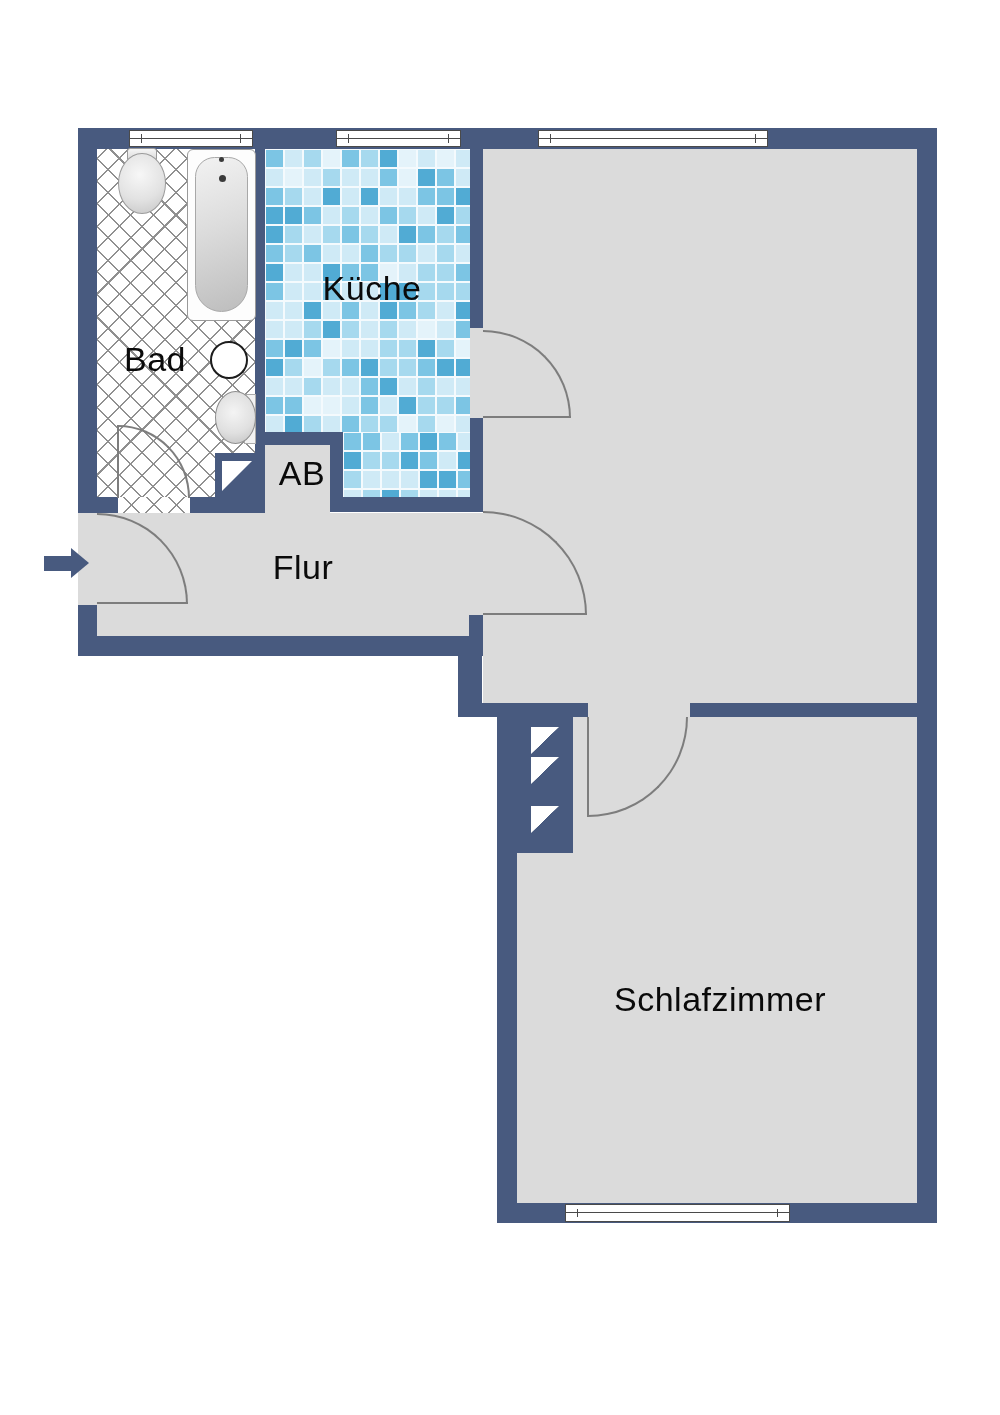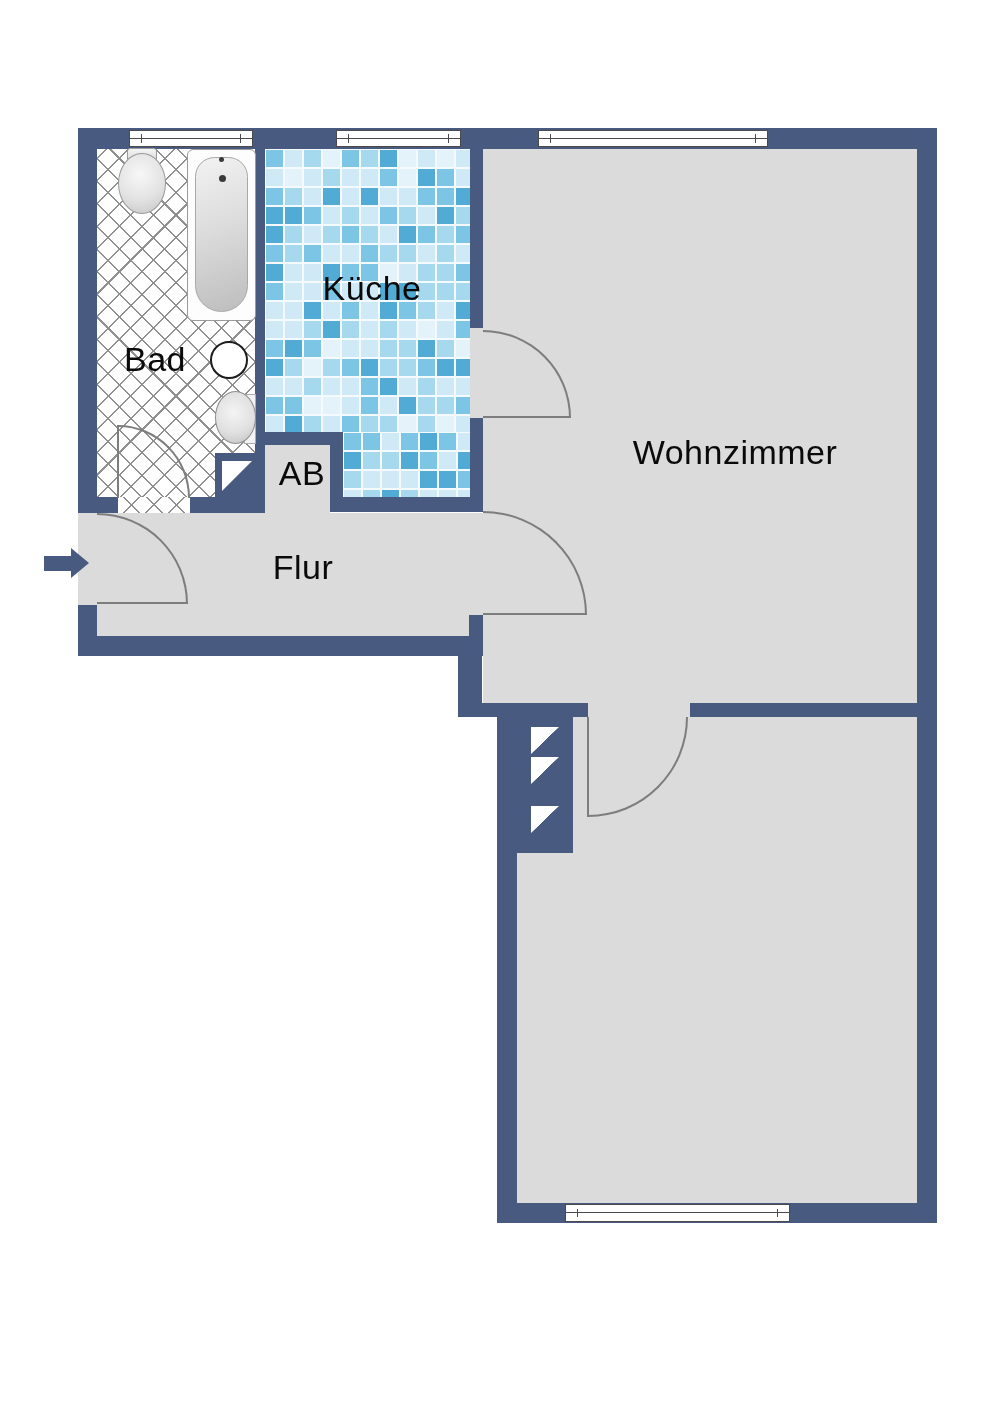--- a/index.html
+++ b/index.html
@@ -333,15 +333,15 @@
   <div class="fx basin-back" style="left:244px;top:394px;width:12px;height:50px;"></div>
   <div class="fx basin-oval" style="left:215px;top:391px;width:41px;height:53px;"></div>
 
   <div class="arrow-shaft" style="left:44px;top:556px;width:28px;height:15px;"></div>
   <div class="arrow-head" style="left:71px;top:548px;"></div>
 
   <div class="rlabel" style="left:155px;top:359px;">Bad</div>
   <div class="rlabel" style="left:372px;top:288px;">Küche</div>
   <div class="rlabel" style="left:302px;top:473px;">AB</div>
   <div class="rlabel" style="left:303px;top:567px;">Flur</div>
-  <div class="rlabel" style="left:735px;top:452px;">Wohnzimmer</div>
+  <div class="rlabel" style="left:720px;top:999px;">Schlafzimmer</div>
 
 </div>
 
 </body></html>

